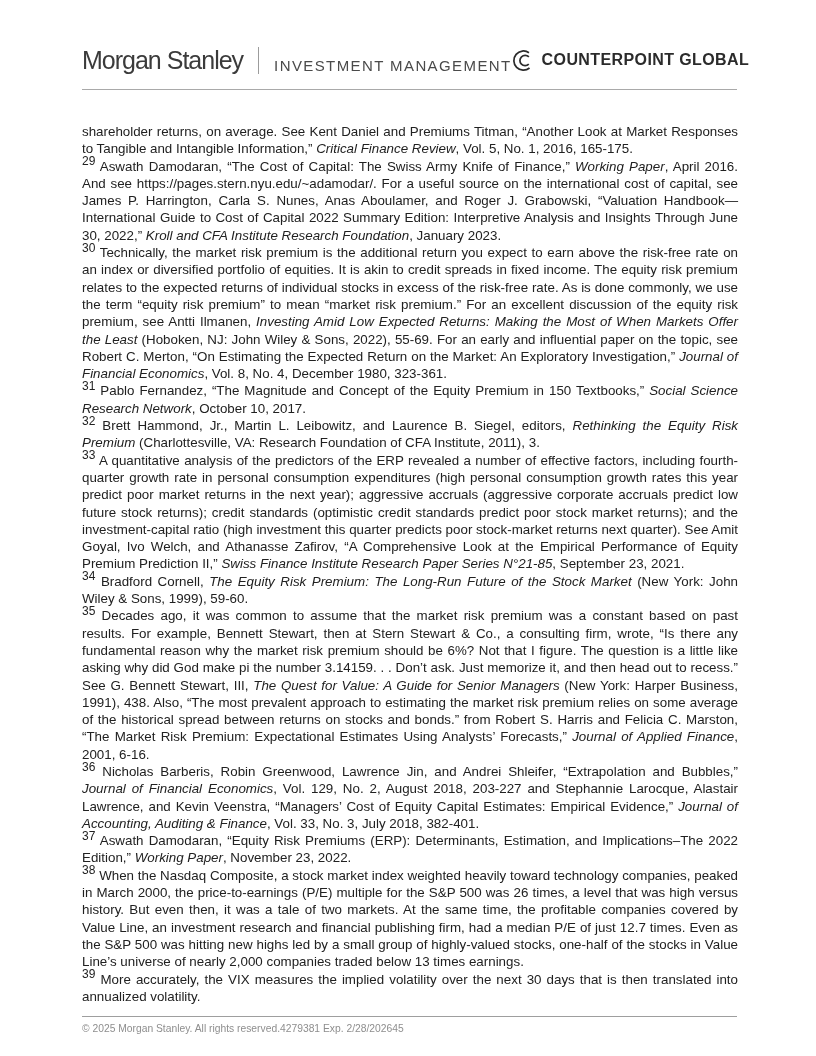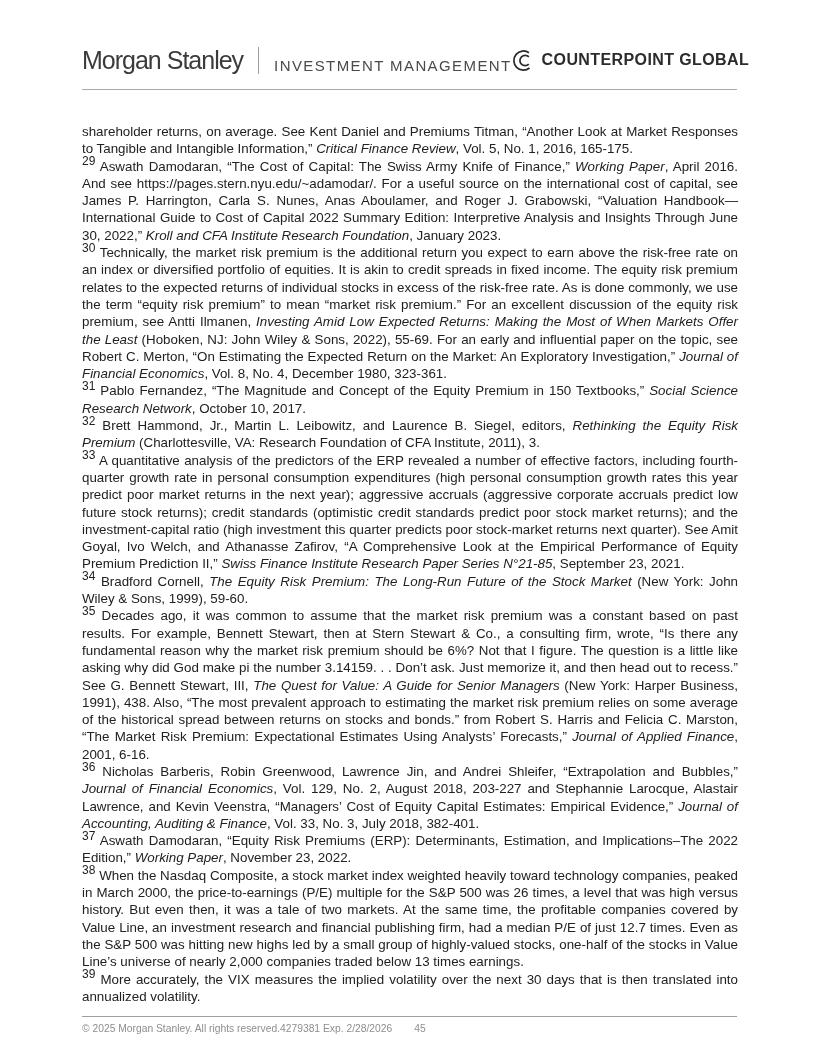--- a/index.html
+++ b/index.html
@@ -86,21 +86,21 @@
     background: #9e9e9e;
   }
   .footer-row {
     position: absolute;
     top: 1023px; left: 82px; right: 79px;
     display: flex;
     align-items: baseline;
     font-size: 10.3px;
     color: #8e8e8e;
   }
-  .footer-right { display: flex; gap: 22px; }
+  .footer-right { display: flex; }
 </style>
 </head>
 <body>
 
 <div class="page">
 
   <div class="header">
     <div class="brand-group">
       <span class="ms-wordmark">Morgan Stanley</span>
       <span class="brand-divider"></span>

